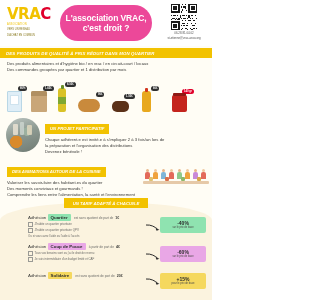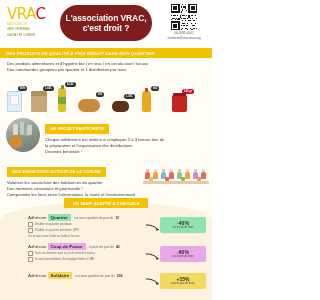--- a/index.html
+++ b/index.html
@@ -9,30 +9,30 @@
     font-family:"Liberation Sans", sans-serif;
     color:#3a3a38;
   }
   .page{position:relative;width:212px;height:300px;background:#fffdf5;overflow:hidden;}
 
   
   .header{position:relative;height:46px;background:#ffffff;}
   .logo{position:absolute;left:7px;top:7px;width:44px;height:32px;}
   .logo-word{
     font-family:"DejaVu Sans", sans-serif;
-    font-weight:normal;font-size:15px;letter-spacing:-0.5px;
+    font-weight:bold;font-size:15px;letter-spacing:-0.5px;
     color:#f2c200;line-height:15px;
   }
   .logo-word .c{color:#e0002a;}
   .logo-sub{font-size:2.6px;color:#f2c200;letter-spacing:.2px;line-height:3.4px;margin-top:1px;}
   .logo-base{font-size:2.6px;color:#8a7a20;line-height:3.4px;margin-top:2px;}
 
   .title-pill{
     position:absolute;left:60px;top:5px;width:92px;height:36px;
-    background:#7f1d1d;border-radius:18px;
+    background:#ec4899;border-radius:18px;
     display:flex;align-items:center;justify-content:center;text-align:center;
   }
   .title-pill span{
     color:#ffffff;font-weight:bold;font-size:8.5px;line-height:10.5px;
     letter-spacing:-0.1px;
   }
 
   .qr-block{position:absolute;right:5px;top:4px;width:46px;text-align:center;}
   .qr{width:26px;height:26px;margin:0 auto;display:block;}
   .contact-line{

